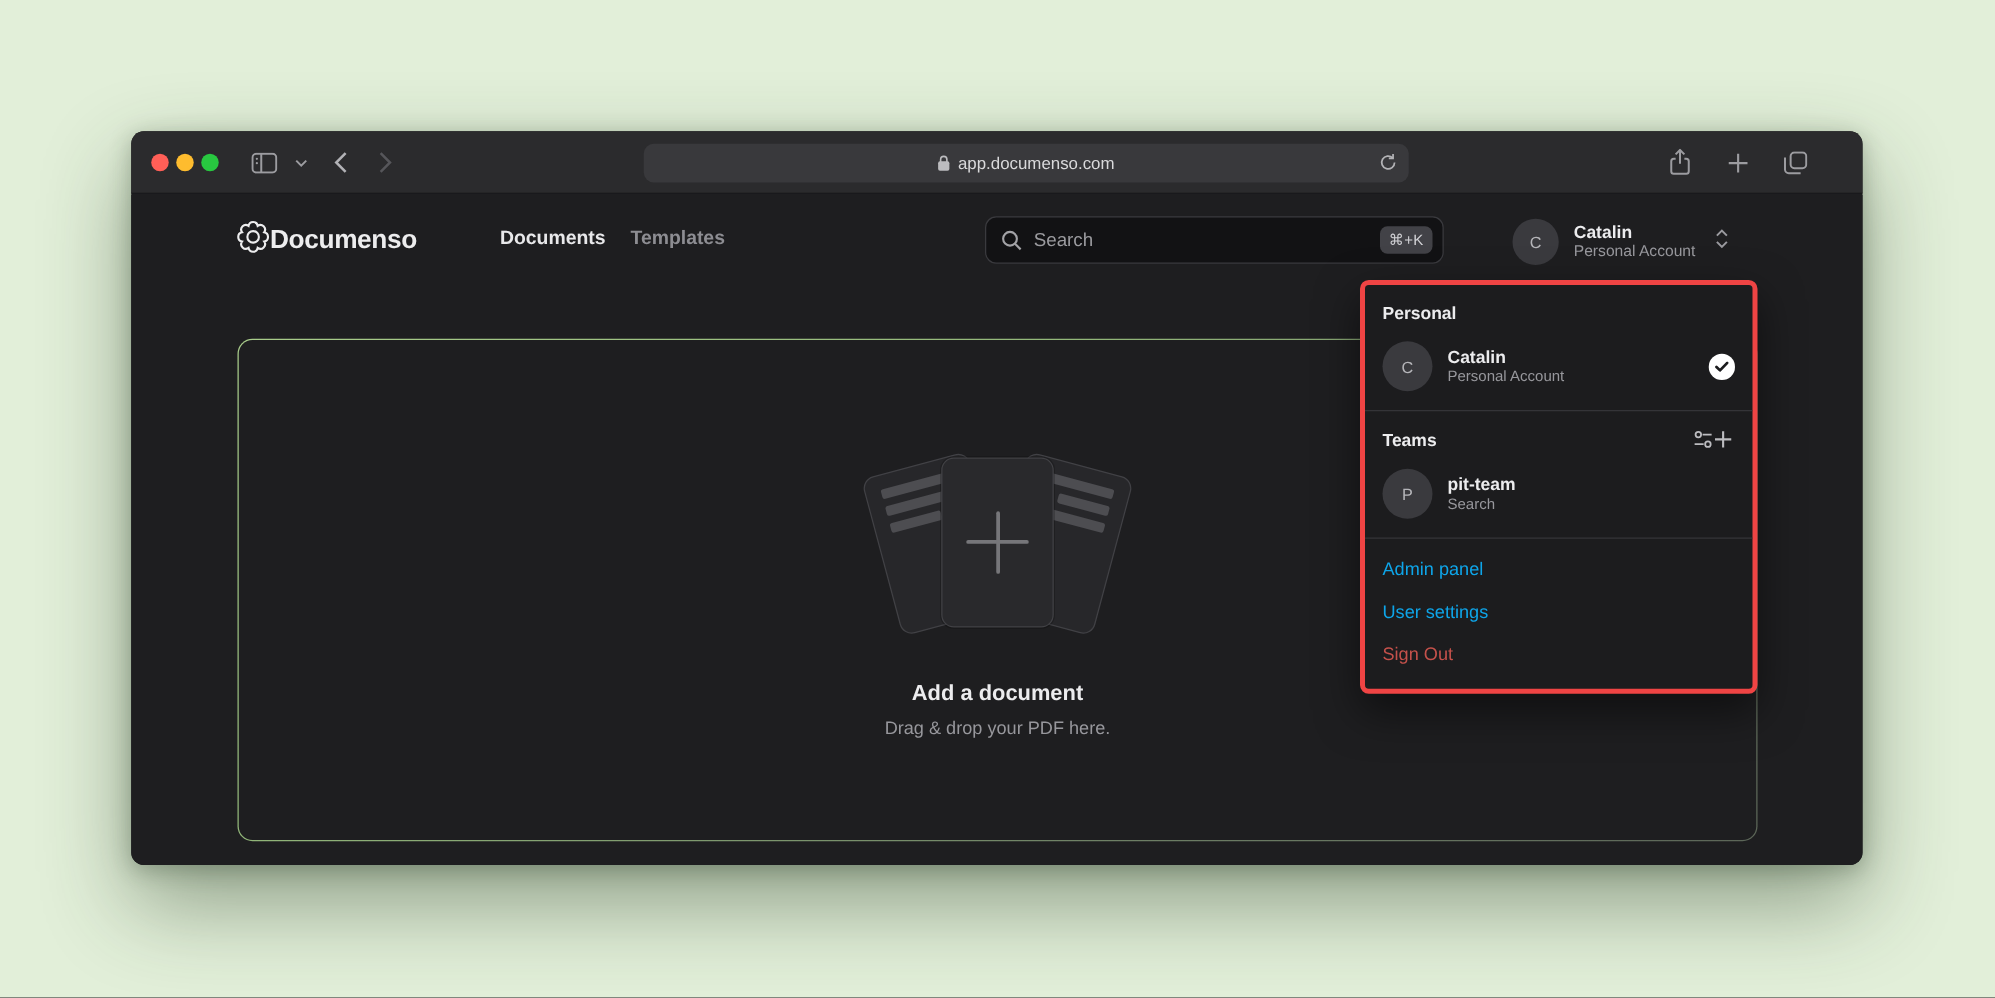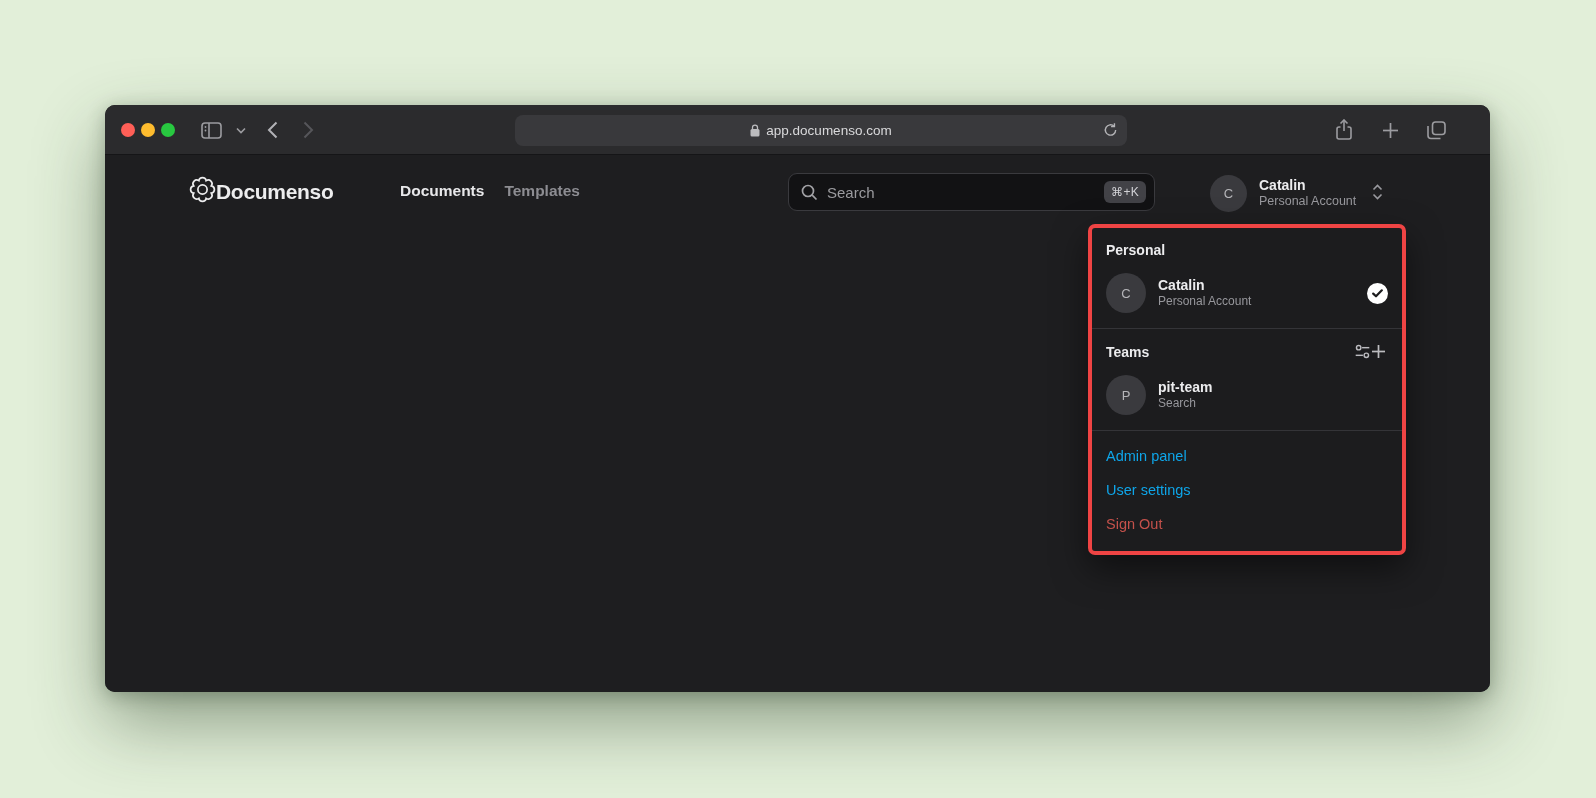--- a/index.html
+++ b/index.html
@@ -230,20 +230,41 @@
         </div>
         <span class="updown">
           <svg width="11" height="16" viewBox="0 0 11 16" fill="none" stroke="currentColor" stroke-width="1.6">
             <polyline points="1.5,5.5 5.5,1.5 9.5,5.5"></polyline>
             <polyline points="1.5,10.5 5.5,14.5 9.5,10.5"></polyline>
           </svg>
         </span>
       </div>
     </div>
 
+    <div class="dropzone">
+      <div class="dz-inner">
+        <div class="cards">
+          <div class="card side left">
+            <div class="bar" style="width:58px"></div>
+            <div class="bar" style="width:58px"></div>
+            <div class="bar" style="width:42px"></div>
+          </div>
+          <div class="card side right">
+            <div class="bar" style="width:58px"></div>
+            <div class="bar" style="width:42px"></div>
+            <div class="bar" style="width:58px"></div>
+          </div>
+          <div class="card center">
+            <div class="plus-big"></div>
+          </div>
+        </div>
+        <div class="dz-title">Add a document</div>
+        <div class="dz-sub">Drag &amp; drop your PDF here.</div>
+      </div>
+    </div>
 
     <div class="dropdown">
 
       <div class="dd-section">
         <div class="dd-label">Personal</div>
         <div class="dd-item">
           <div class="avatar md">C</div>
           <div class="grow">
             <div class="nm">Catalin</div>
             <div class="sb">Personal Account</div>

